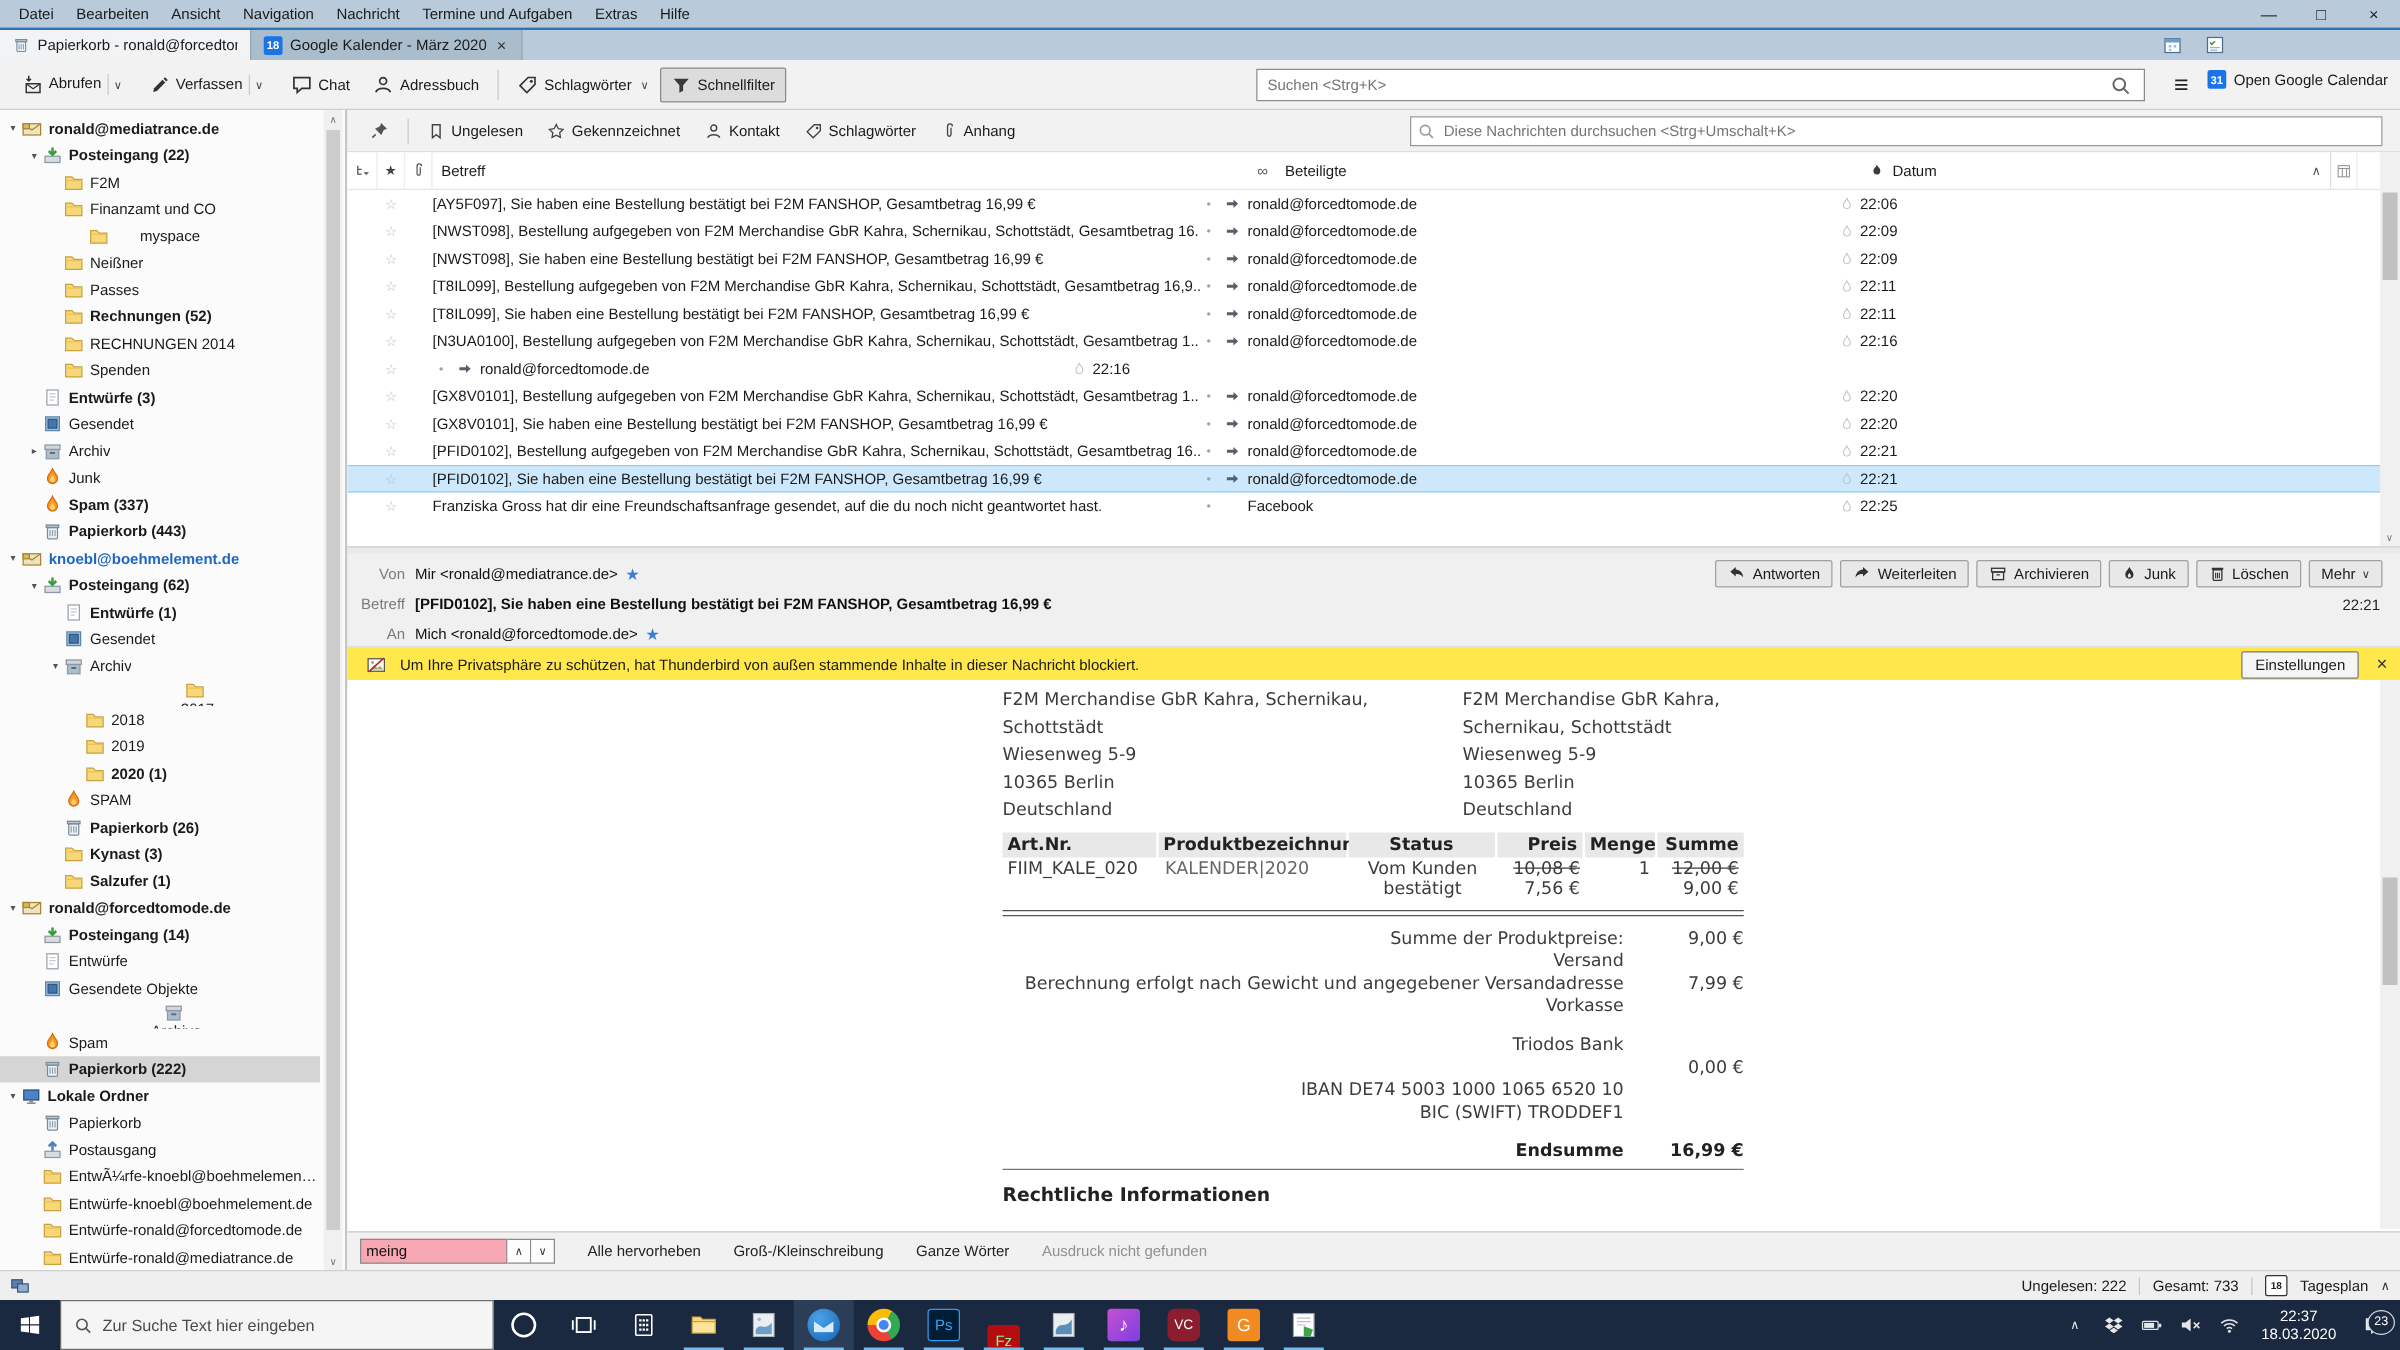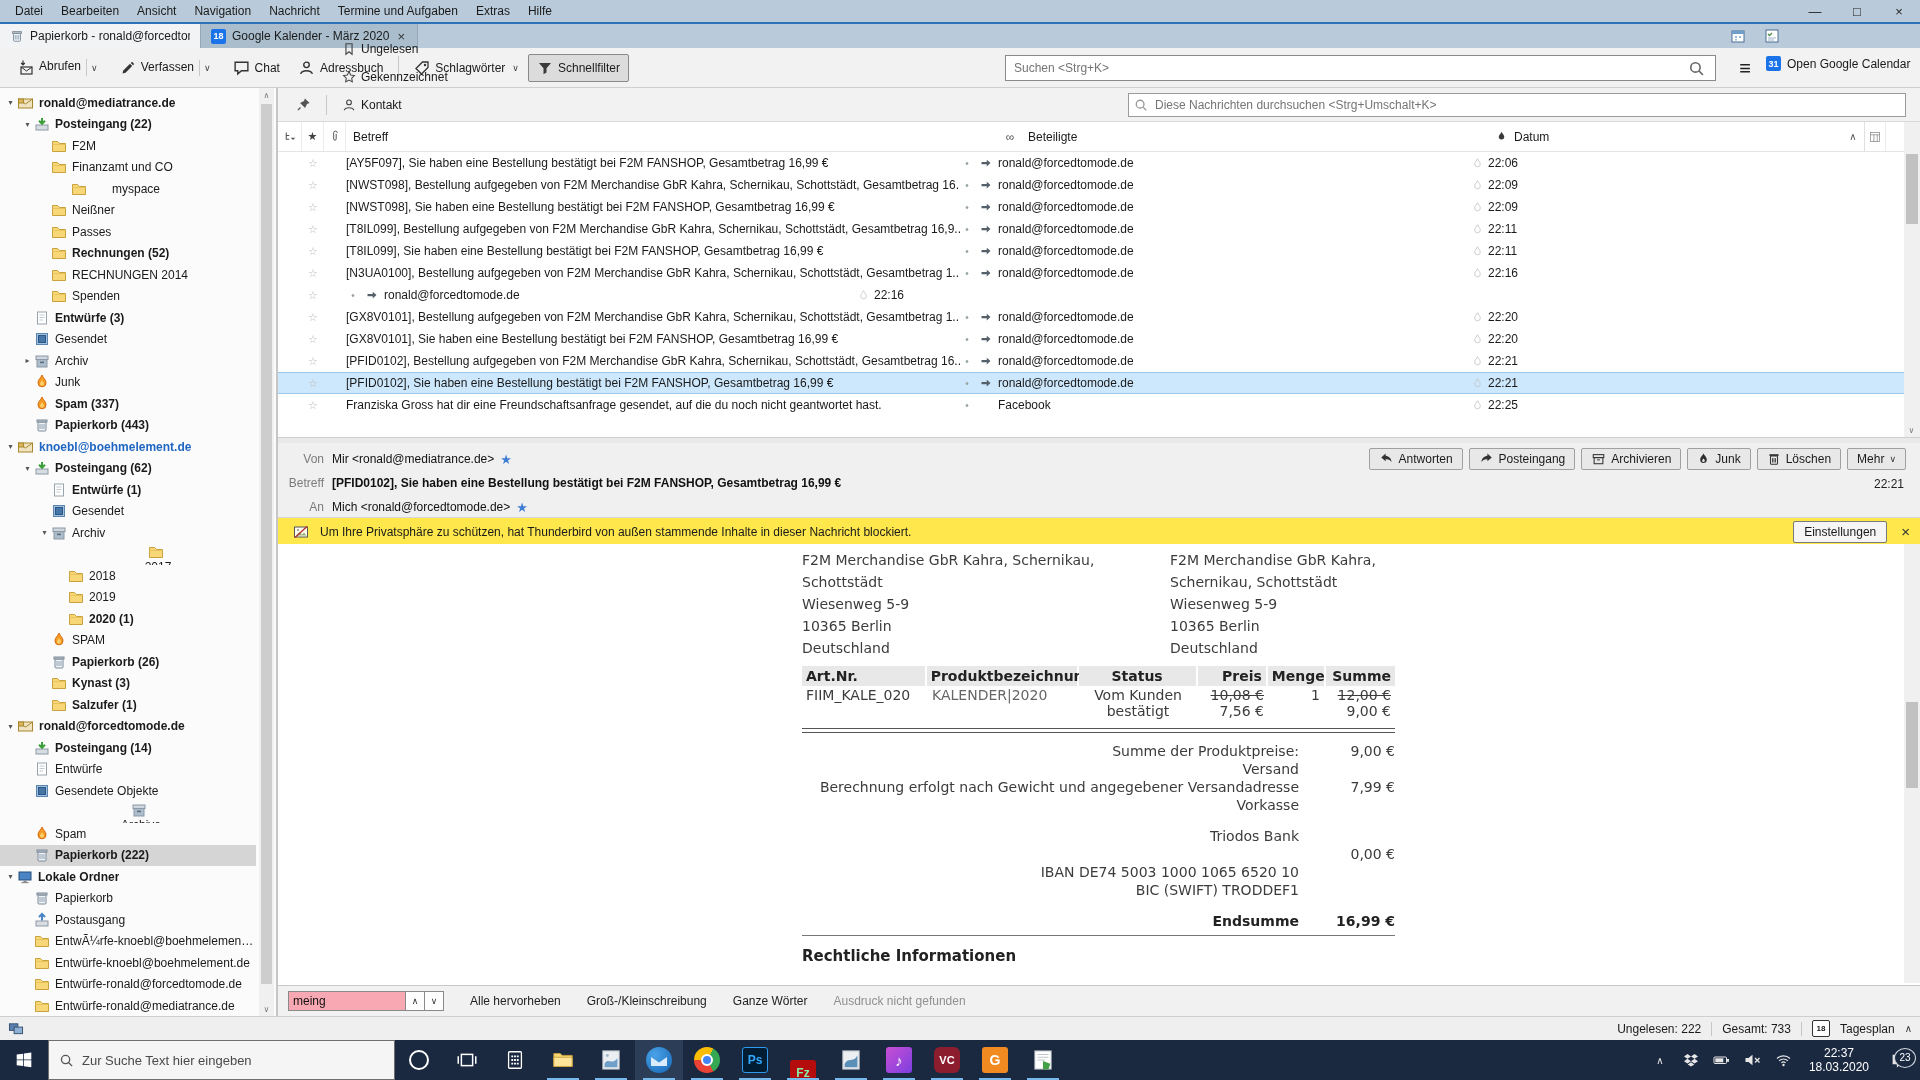--- a/index.html
+++ b/index.html
@@ -174,21 +174,21 @@
   .task-slot.running::after{content:"";position:absolute;left:8px;right:8px;bottom:0;height:2px;background:#76b9ed;}
   #tray{margin-left:auto;display:flex;align-items:center;gap:7px;padding-right:4px;}
   .tray-ic{width:24px;display:flex;align-items:center;justify-content:center;color:#e6e6e6;font-size:10px;}
   #clock{text-align:center;color:#fff;font-size:12px;line-height:14px;padding:0 6px;}
   #notif{position:relative;width:34px;display:flex;align-items:center;justify-content:center;}
   #notif-badge{position:absolute;right:0;bottom:1px;width:20px;height:18px;border:1px solid #cfd6de;border-radius:50%;
                background:#1b2940;color:#fff;font-size:10px;display:flex;align-items:center;justify-content:center;}
 
   
   .appic{width:26px;height:26px;position:relative;display:flex;align-items:center;justify-content:center;
-         font-weight:bold;border-radius:3px;box-sizing:border-box;}
+         font-weight:normal;border-radius:3px;box-sizing:border-box;}
   .appic.chrome{border-radius:50%;background:conic-gradient(from 150deg,#ea4335 0 120deg,#fbbc05 0 240deg,#34a853 0 360deg);}
   .appic.chrome::after{content:"";position:absolute;inset:7px;background:#4285f4;border:2px solid #fff;border-radius:50%;}
   .appic.photoshop{background:#001d33;border:1px solid #2f9bf0;color:#31a8ff;font-size:12px;}
   .appic.filezilla{background:#b50d0d;color:#86efac;font-size:12px;margin-top:26px;}
   .appic.vc{background:#8c1d2f;color:#fff;font-size:11px;border-radius:6px;}
   .appic.gpdf{background:#f08a21;color:#fff;font-size:14px;}
   .appic.music{background:linear-gradient(135deg,#c94fd4,#7b3fe0);color:#fff;font-size:15px;}
   .appic.thunderbird{border-radius:50%;background:radial-gradient(circle at 35% 30%,#4aa3e8,#1565b5);}
   .appic.thunderbird::after{content:"";position:absolute;left:5px;top:10px;width:16px;height:9px;
         background:#d9ecfb;clip-path:polygon(0 0,50% 60%,100% 0,100% 100%,0 100%);}
@@ -778,21 +778,21 @@
   <div id="quickfilter">
     <span class="qbtn">
         <span class="ic">
           <svg width="15" height="15" viewBox="0 0 16 16">
             <path d="M9.5 1.5l5 5-2.8 1-2 4.2-5.4-5.4 4.2-2z" fill="#555"></path>
             <path d="M4.8 11.2L2 14" stroke="#555" stroke-width="1.4"></path>
           </svg>
         </span>
       </span>
     <div class="qsep"></div>
-    <div id="qf-buttons" style="display:flex;gap:4px;flex-direction:column;">
+    <div id="qf-buttons" style="display:flex;gap:4px;">
         <span class="qbtn">
           <span class="ic">
             <svg width="14" height="14" viewBox="0 0 16 16">
               <path d="M4.5 2h7v12l-3.5-2.8L4.5 14z" fill="none" stroke="#444" stroke-width="1.3"></path>
             </svg>
           </span>
           <span>Ungelesen</span>
         </span>
         <span class="qbtn">
           <span class="ic">
@@ -1170,21 +1170,21 @@
             </svg>
           </span>
           <span>Antworten</span>
         </span>
         <span class="hbtn">
           <span class="ic">
             <svg width="15" height="14" viewBox="0 0 16 16">
               <path d="M9 4.2V1.8l5 4.4-5 4.4V8.2C5.6 7.9 3.6 9.2 2.2 11.5 2.5 7 5.1 4.7 9 4.2z" fill="#333"></path>
             </svg>
           </span>
-          <span>Posteingang</span>
+          <span>Weiterleiten</span>
         </span>
         <span class="hbtn">
           <span class="ic">
             <svg width="15" height="14" viewBox="0 0 16 16">
               <rect x="2" y="3" width="12" height="3.4" fill="none" stroke="#333" stroke-width="1.2"></rect>
               <rect x="3" y="6.4" width="10" height="7" fill="none" stroke="#333" stroke-width="1.2"></rect>
               <path d="M6.5 9h3" stroke="#333" stroke-width="1.2"></path>
             </svg>
           </span>
           <span>Archivieren</span>

